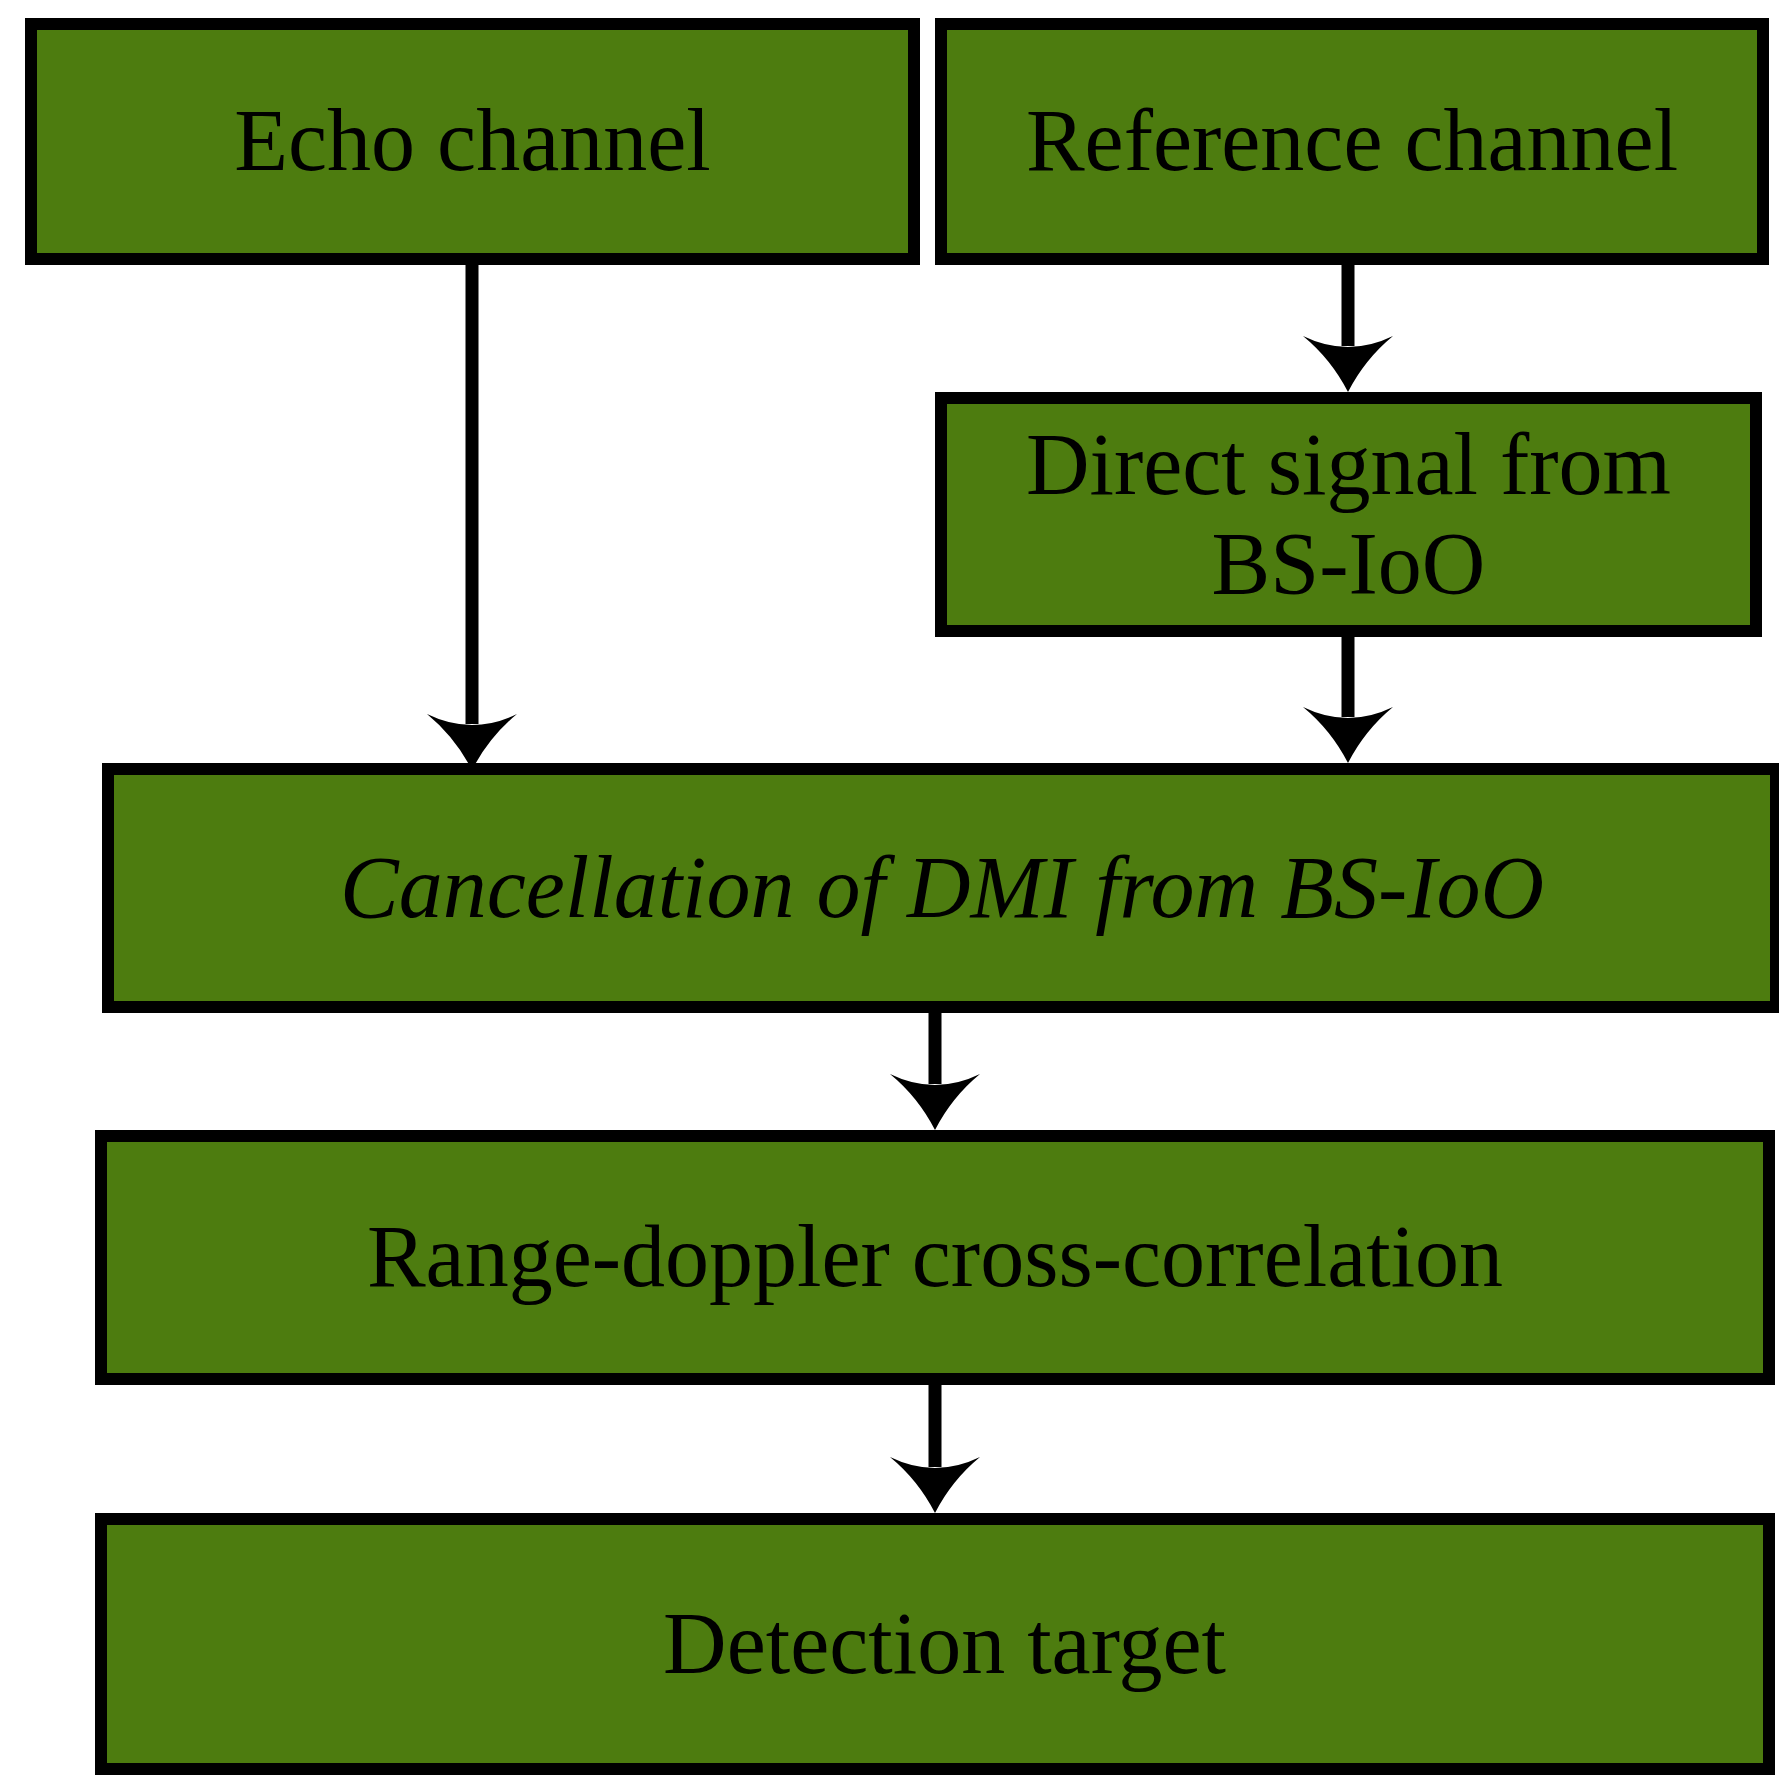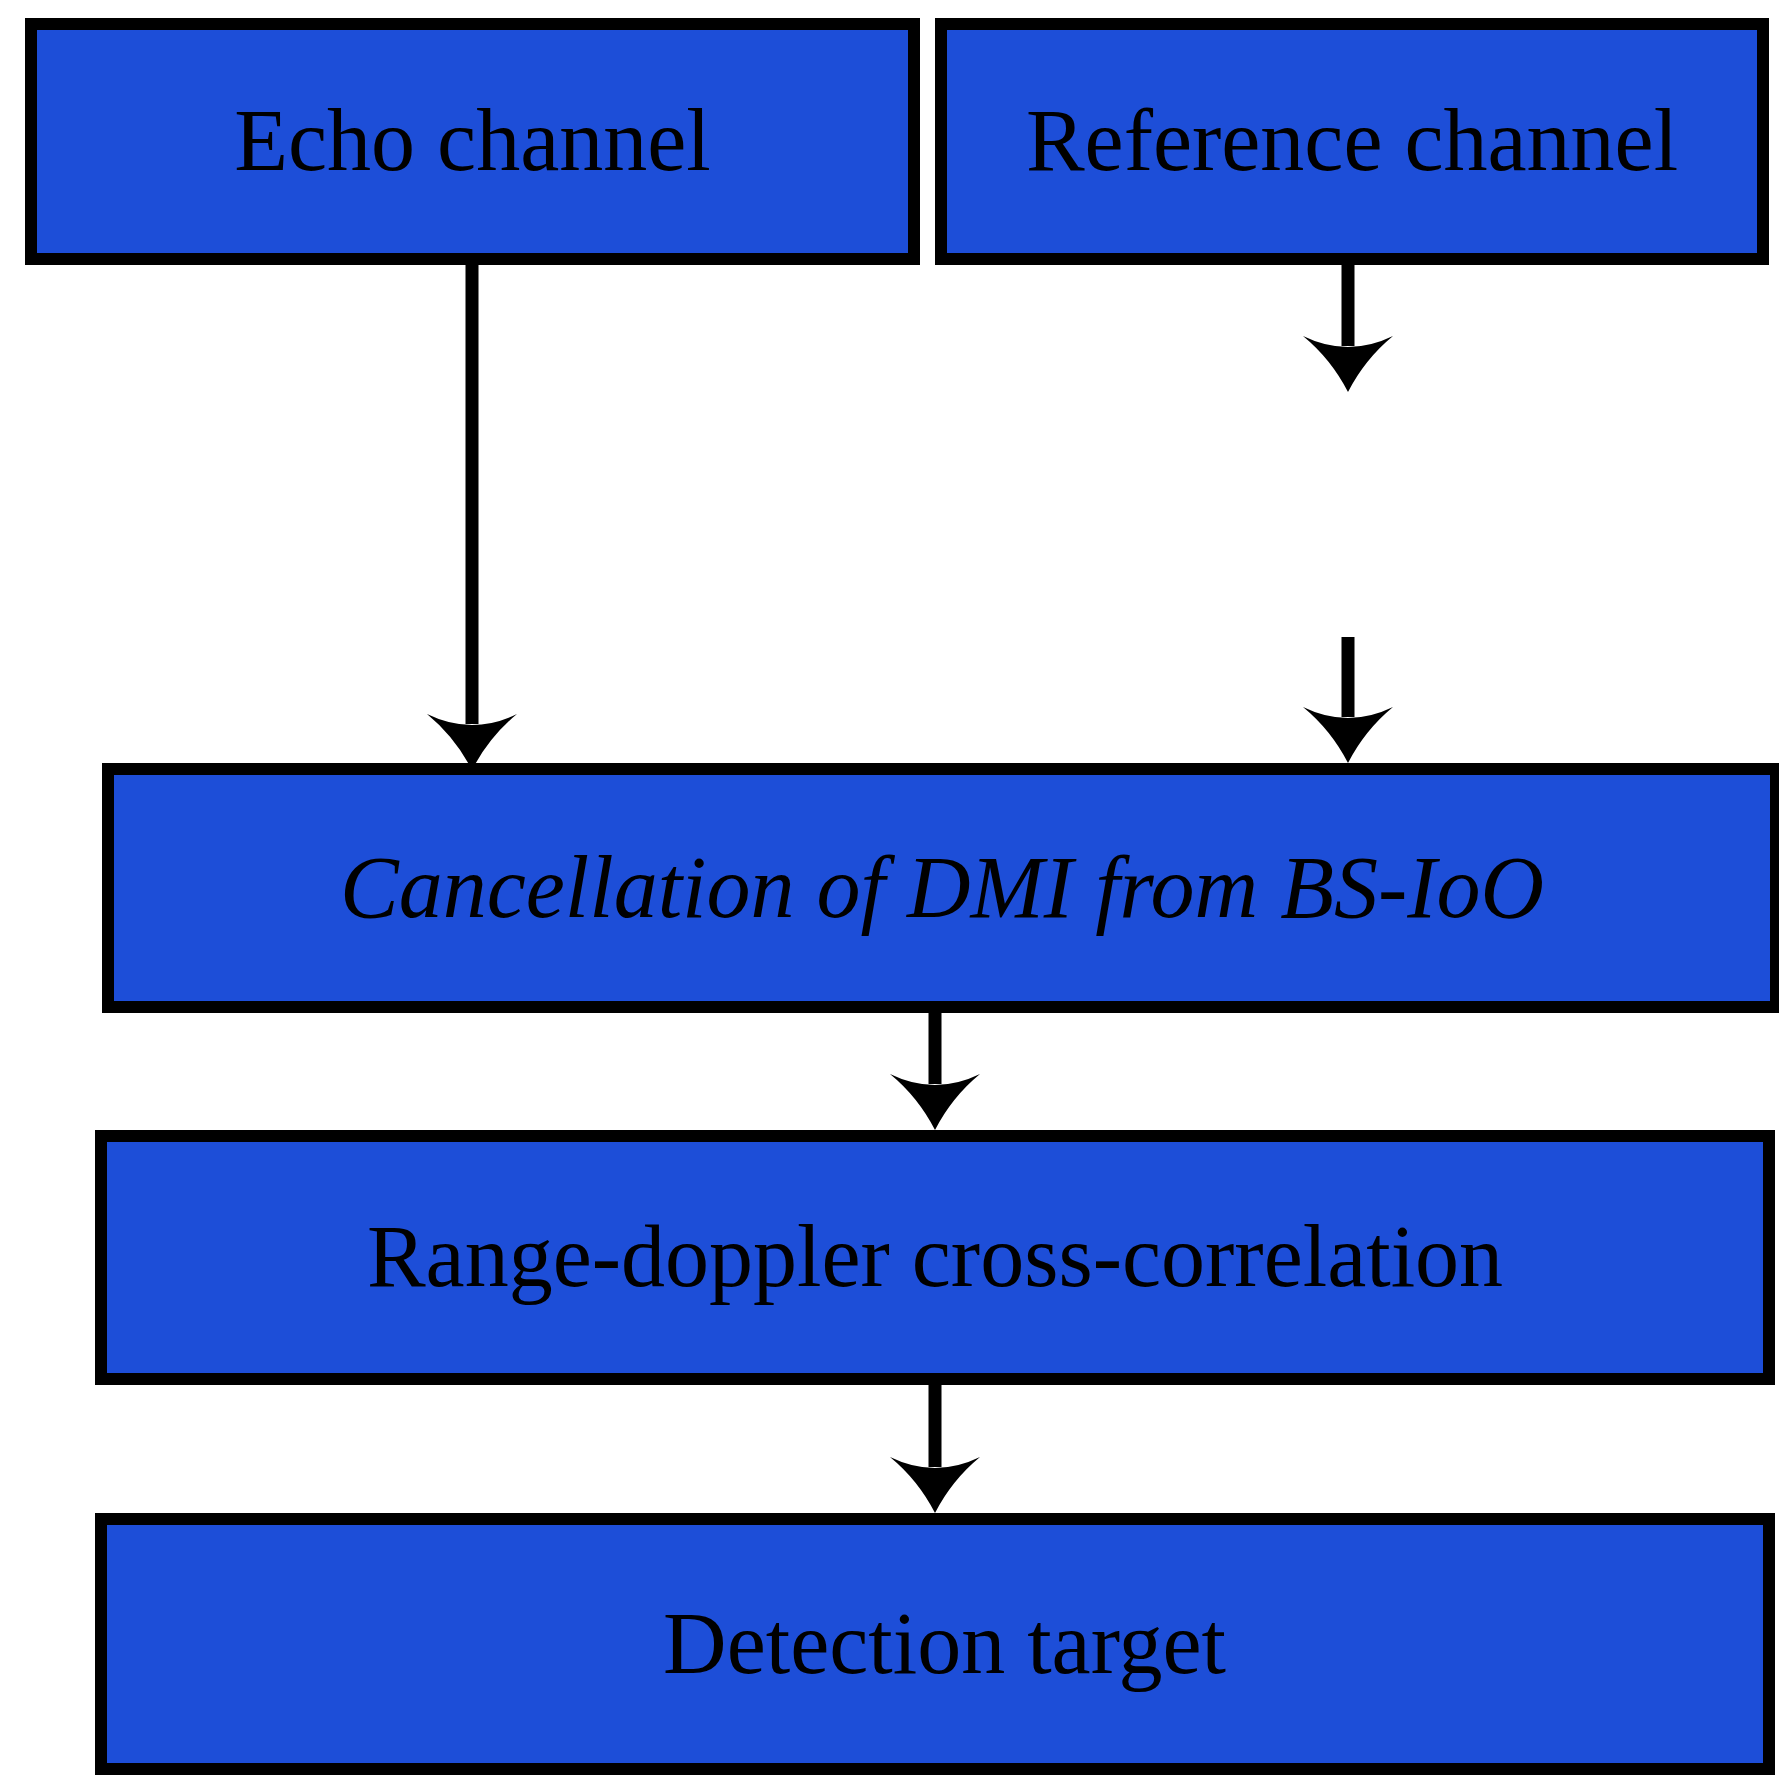--- a/index.html
+++ b/index.html
@@ -12,21 +12,21 @@
     width: 1779px;
     height: 1784px;
     background: #ffffff;
     font-family: "Liberation Serif", "DejaVu Serif", serif;
     color: #000000;
   }
   .node {
     position: absolute;
     box-sizing: border-box;
     border: 12px solid #000000;
-    background: #1d4ed8;
+    background: #4d7c0f;
     display: flex;
     align-items: center;
     justify-content: center;
     text-align: center;
   }
   .node .label {
     font-size: 88px;
     line-height: 1.12;
     color: #000000;
     padding: 0 30px;
@@ -84,20 +84,23 @@
   </svg>
 
   <div class="node node-echo">
     <span class="label">Echo channel</span>
   </div>
 
   <div class="node node-reference">
     <span class="label">Reference channel</span>
   </div>
 
+  <div class="node node-direct">
+    <span class="label">Direct signal from BS-IoO</span>
+  </div>
 
   <div class="node node-cancel">
     <span class="label">Cancellation of DMI from BS-IoO</span>
   </div>
 
   <div class="node node-rangedop">
     <span class="label">Range-doppler cross-correlation</span>
   </div>
 
   <div class="node node-detect">

